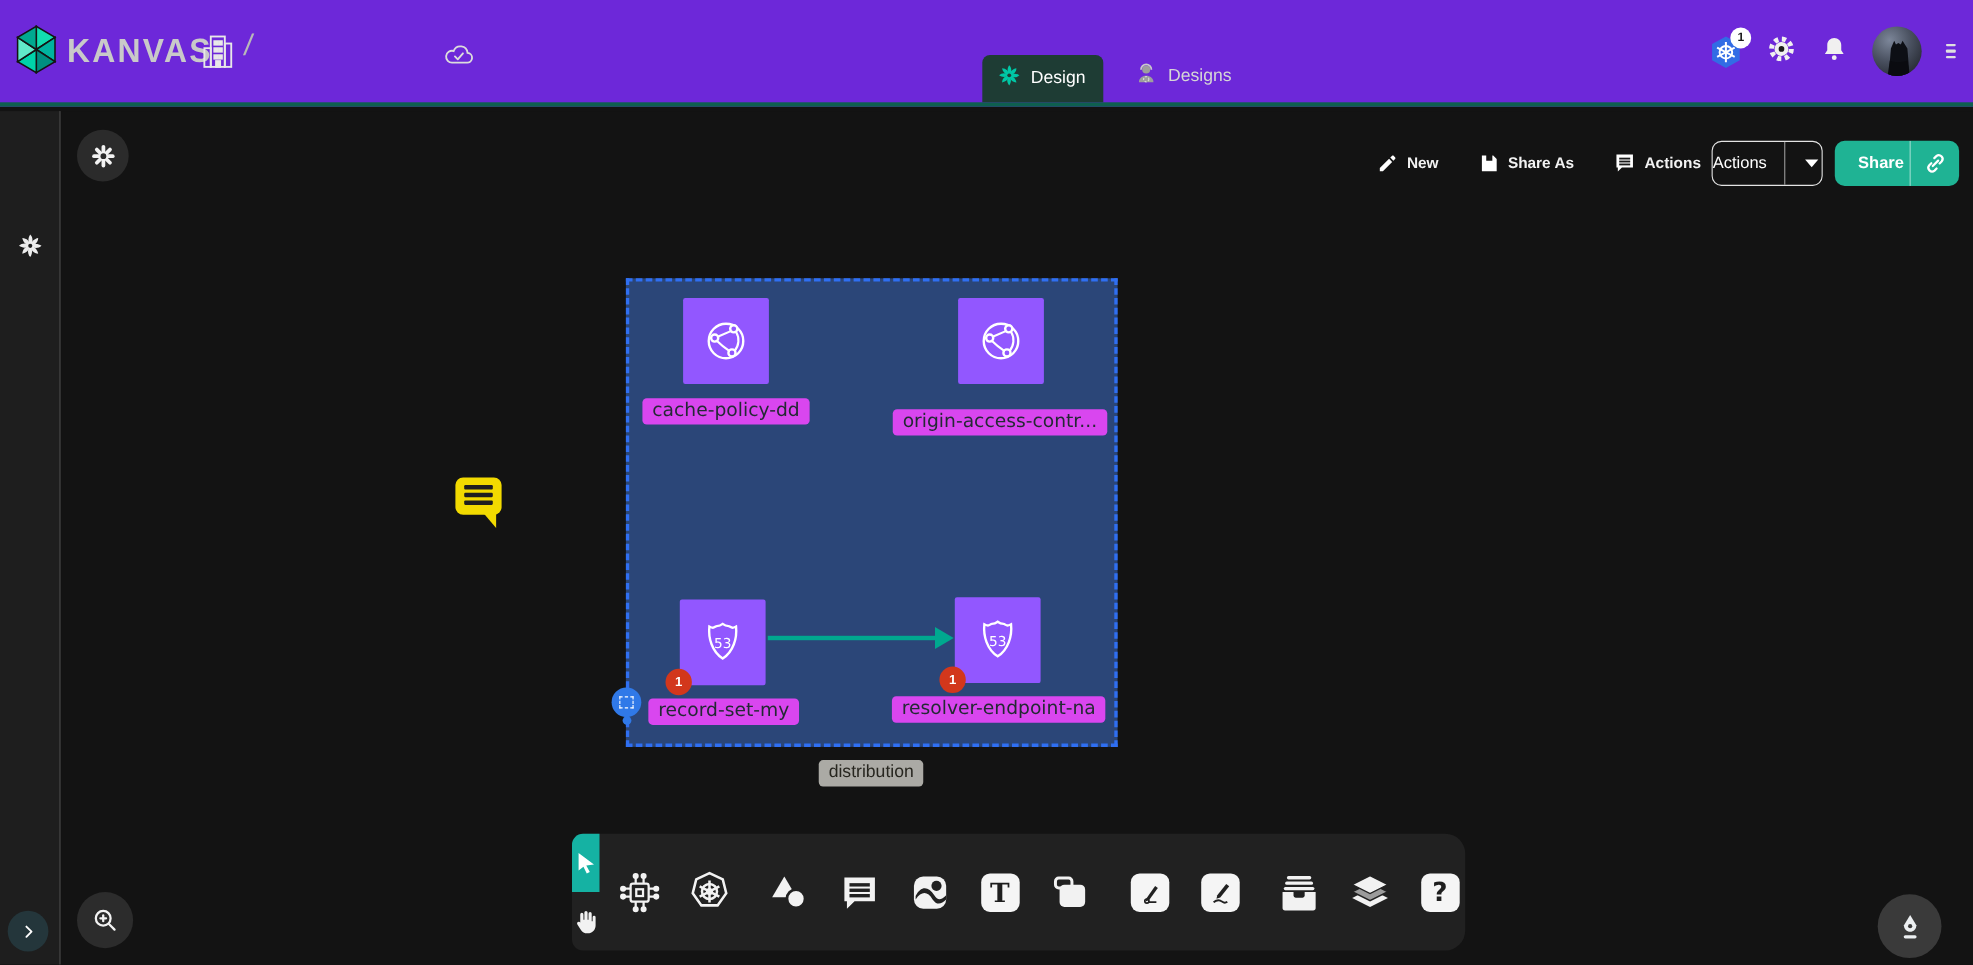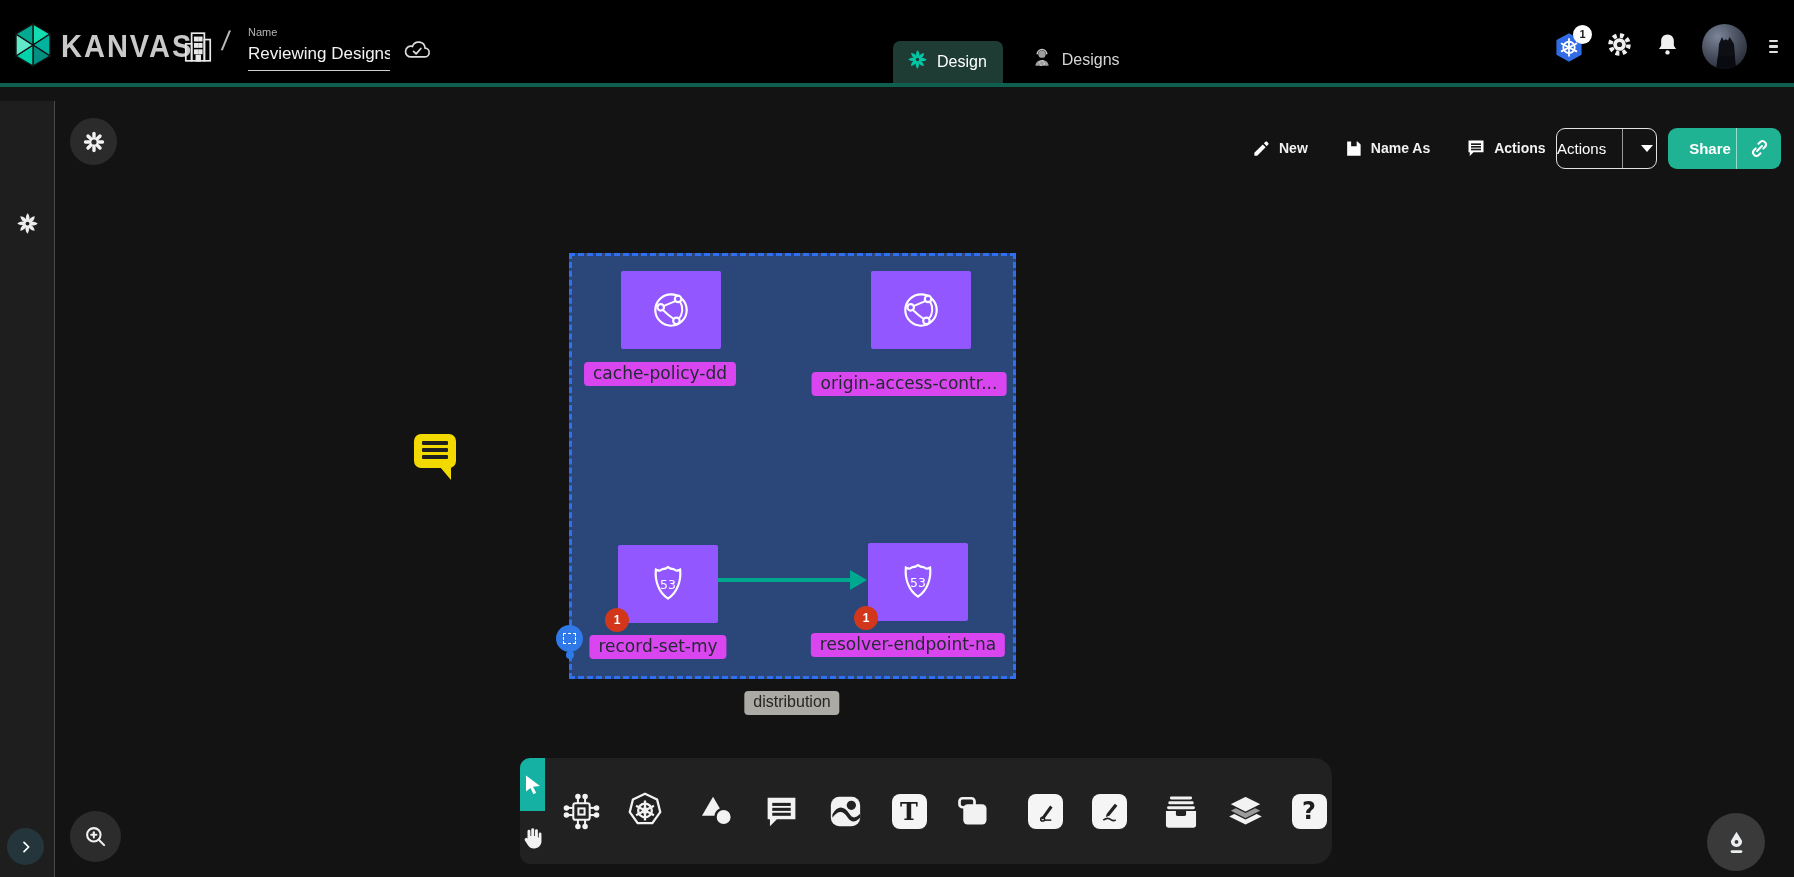--- a/index.html
+++ b/index.html
@@ -1,22 +1,22 @@
 <!DOCTYPE html>
 <html><head>
 <meta charset="utf-8">
 <style>
   * { box-sizing: border-box; margin: 0; padding: 0; }
   html,body { width:1794px; height:877px; overflow:hidden; background:#131313;
     font-family:"Liberation Sans","DejaVu Sans",sans-serif; }
   .stage { position:relative; width:1794px; height:877px; }
 
   
-  .header { position:absolute; left:0; top:0; width:1794px; height:87px;
-    background:#000000; border-bottom:4px solid #0e5f4f; z-index:30; }
+  .header { position:absolute; left:0; top:0; width:1794px; height:97px;
+    background:#6d28d9; border-bottom:4px solid #0e5f4f; z-index:30; }
   .brand { position:absolute; left:13px; top:22px; display:flex; align-items:center; gap:8px; }
   .brand-word { font-size:29px; font-weight:800; letter-spacing:2px; color:#c9c9c9; transform:scaleY(1.05); }
   .org-icon { position:absolute; left:183px; top:30px; }
   .crumb-slash { position:absolute; left:222px; top:26px; font-size:27px; color:#b9b9b9; font-weight:300; transform:skewX(-8deg); }
   .name-block { position:absolute; left:248px; top:26px; width:142px; }
   .name-label { font-size:11px; color:#b5b5b5; margin-bottom:6px; }
   .name-input { width:142px; background:transparent; border:none; border-bottom:1px solid #cfcfcf;
     color:#f2f2f2; font-size:17px; padding:0 0 6px 0; font-family:inherit; outline:none; }
   .cloud-saved { position:absolute; left:404px; top:38px; }
 
@@ -65,21 +65,21 @@
   .share-btn .link { width:44px; display:flex; align-items:center; justify-content:center; }
 
   
   .sel-group { position:absolute; left:569px; top:253px; width:447px; height:426px;
     background:#2b4678; border:3px dashed #2f6ff2; }
   .sel-handle { position:absolute; left:556px; top:625px; width:27px; height:27px; border-radius:50%;
     background:#3079e8; display:flex; align-items:center; justify-content:center; z-index:6; }
   .sel-handle::after { content:""; position:absolute; left:10px; top:26px; width:8px; height:8px; border-radius:50%; background:#3079e8; }
   .sel-handle i { width:13px; height:11px; border:1.5px dashed #fff; display:block; }
 
-  .node { position:absolute; width:100px; height:78px; background:#9257ff; border-radius:2px;
+  .node { position:absolute; width:78px; height:78px; background:#9257ff; border-radius:2px;
     display:flex; align-items:center; justify-content:center; z-index:3; }
   .node-label { position:absolute; transform:translateX(-50%); background:#d946ef; color:#232a33;
     font-size:17px; padding:1px 9px 3px; border-radius:4px; white-space:nowrap; z-index:5;
     font-family:"DejaVu Sans",sans-serif; }
   .group-label { position:absolute; transform:translateX(-50%); background:#abaaa5; color:#27261f;
     font-size:16px; padding:2px 9px 4px; border-radius:4px; z-index:5; }
   .err-badge { position:absolute; width:24px; height:24px; border-radius:50%; background:#d2371c;
     color:#fff; font-size:12px; font-weight:700; display:flex; align-items:center; justify-content:center; z-index:6; }
 
   .edge { position:absolute; left:698px; top:578px; width:154px; height:4px; background:#00a88f; z-index:2; }
@@ -141,24 +141,20 @@
         <rect x="11" y="13" width="2.5" height="3" fill="#e8e8e8"></rect>
           <rect x="15" y="13" width="2.5" height="3" fill="#e8e8e8"></rect>
         <rect x="11" y="19" width="2.5" height="3" fill="#e8e8e8"></rect>
           <rect x="15" y="19" width="2.5" height="3" fill="#e8e8e8"></rect>
         <rect x="12.5" y="24" width="3.5" height="5" fill="#e8e8e8"></rect>
       </svg>
     </span>
 
     <span class="crumb-slash">/</span>
 
-    <div class="name-block">
-      <div class="name-label">Name</div>
-      <input class="name-input" type="text" value="Reviewing Designs" style="">
-    </div>
 
     <span class="cloud-saved">
       <svg width="27" height="21" viewBox="0 0 24 18" fill="none" stroke="#dcdcdc" stroke-width="1.5">
         <path d="M6.5 16.5 a4.8 4.8 0 1 1 1 -9.4 a5.8 5.8 0 0 1 11.2 1.5 a3.9 3.9 0 0 1 -0.6 7.9 z"></path>
         <polyline points="8.5,11.5 10.8,13.8 15,9" stroke-linecap="round" stroke-linejoin="round"></polyline>
       </svg>
     </span>
 
     <div class="hdr-right">
       <span class="k8s-wrap">
@@ -277,21 +273,21 @@
         <path d="M3 17.4 L13.6 6.8 l3.6 3.6 L6.6 21 H3 z"></path>
         <path d="M15 5.4 l1.9 -1.9 c.6 -.6 1.6 -.6 2.2 0 l1.4 1.4 c.6 .6 .6 1.6 0 2.2 L18.6 9 z"></path>
       </svg>
       <span>New</span>
     </span>
     <span class="act">
       <svg width="19" height="19" viewBox="0 0 24 24" fill="#fff">
         <path d="M4 3 h13 l4 4 v14 H4 z M9 3 v6 h7 V3 z" fill-rule="evenodd"></path>
         <rect x="12.5" y="4.2" width="2.4" height="3.6" fill="#1b1b1b"></rect>
       </svg>
-      <span>Name As</span>
+      <span>Share As</span>
     </span>
     <span class="act">
       <svg width="20" height="20" viewBox="0 0 24 24" fill="#fff">
         <path d="M3 3 h18 v14 h-12 l-4.5 4.5 v-4.5 H3 z"></path>
         <rect x="6" y="6.4" width="12" height="2" fill="#1b1b1b"></rect>
         <rect x="6" y="9.6" width="12" height="2" fill="#1b1b1b"></rect>
         <rect x="6" y="12.8" width="12" height="2" fill="#1b1b1b"></rect>
       </svg>
       <span>Actions</span>
     </span>

